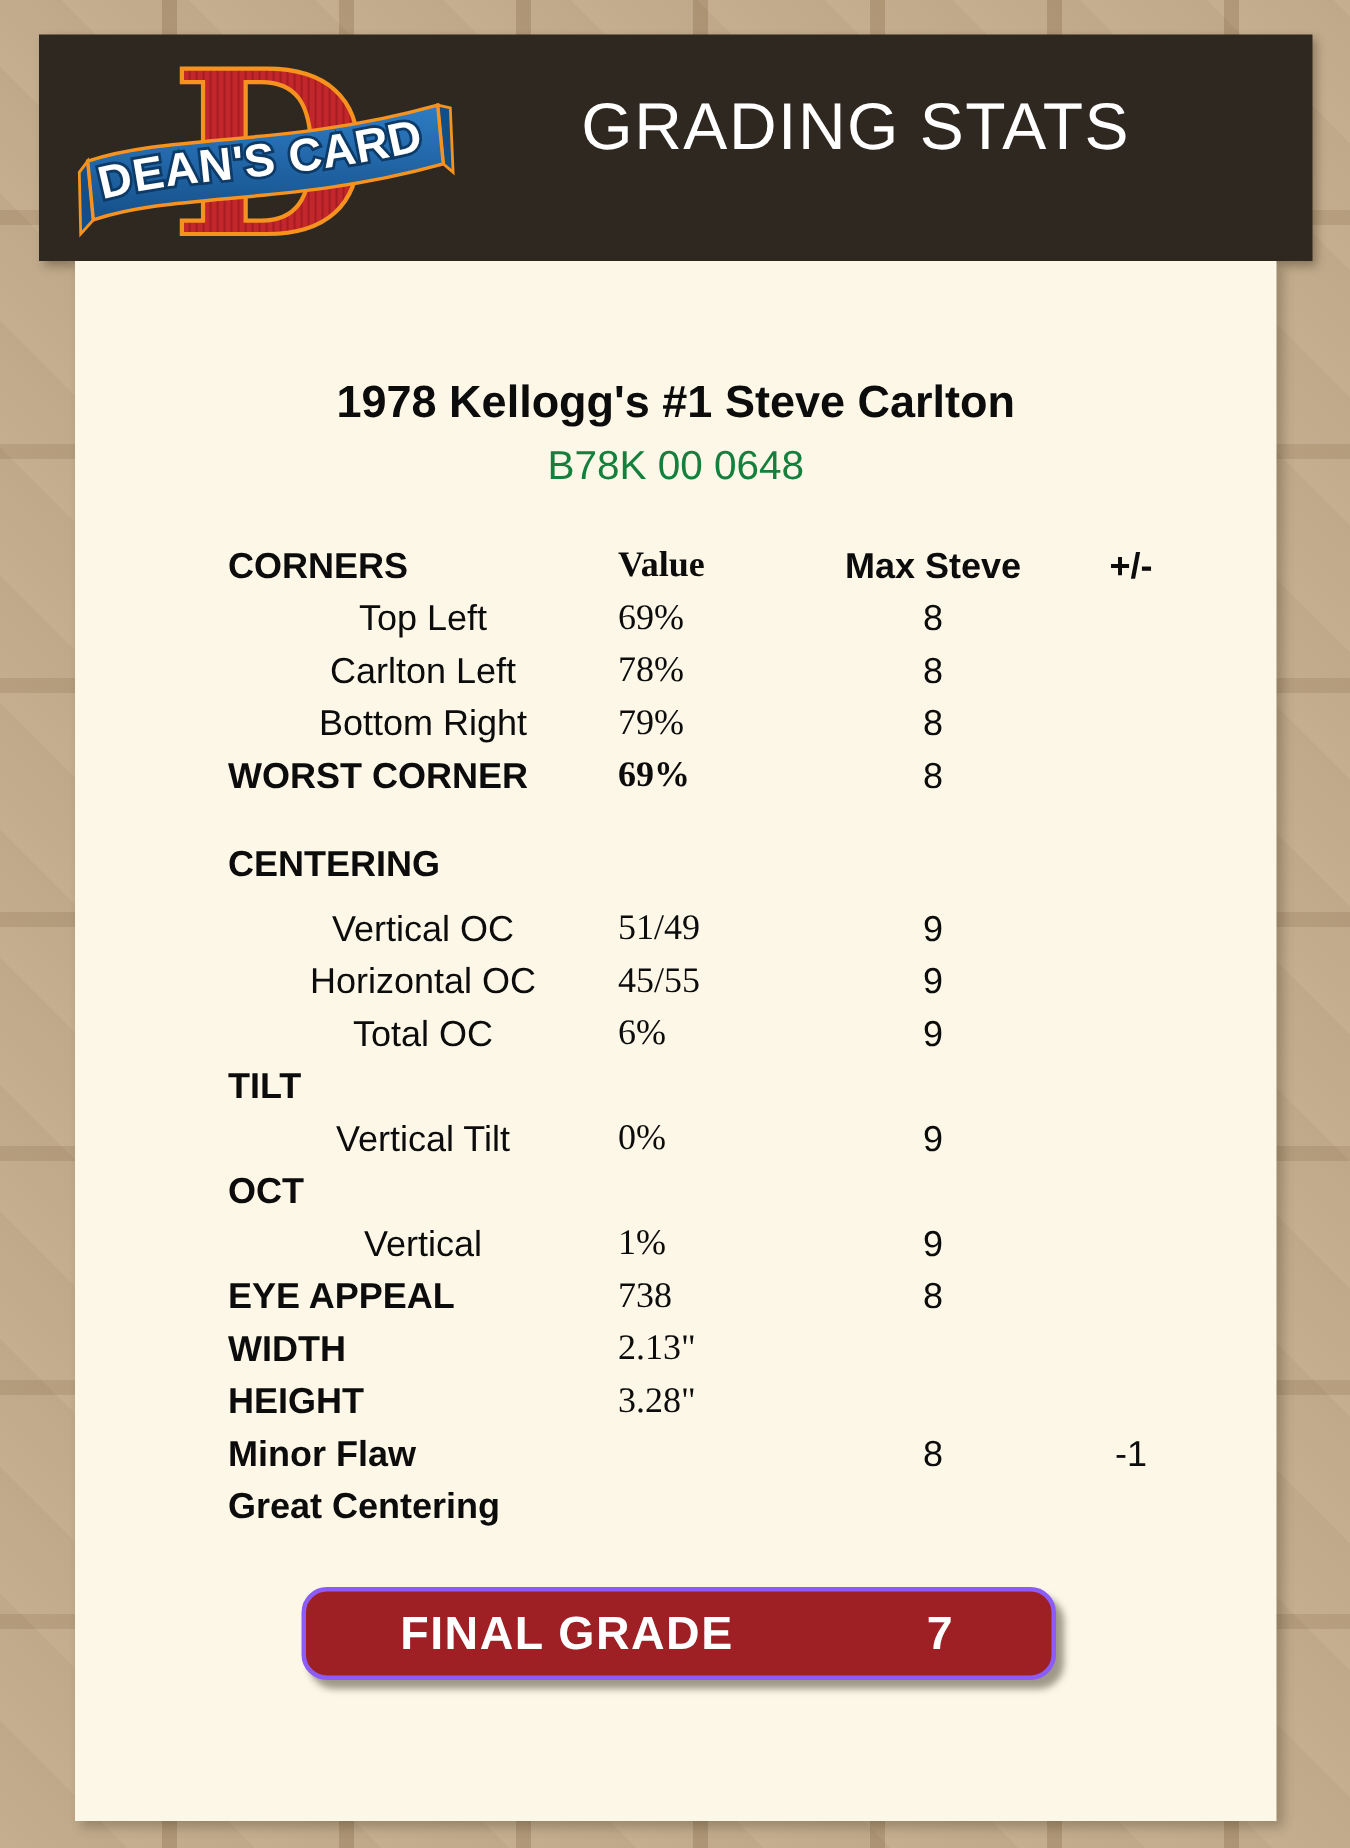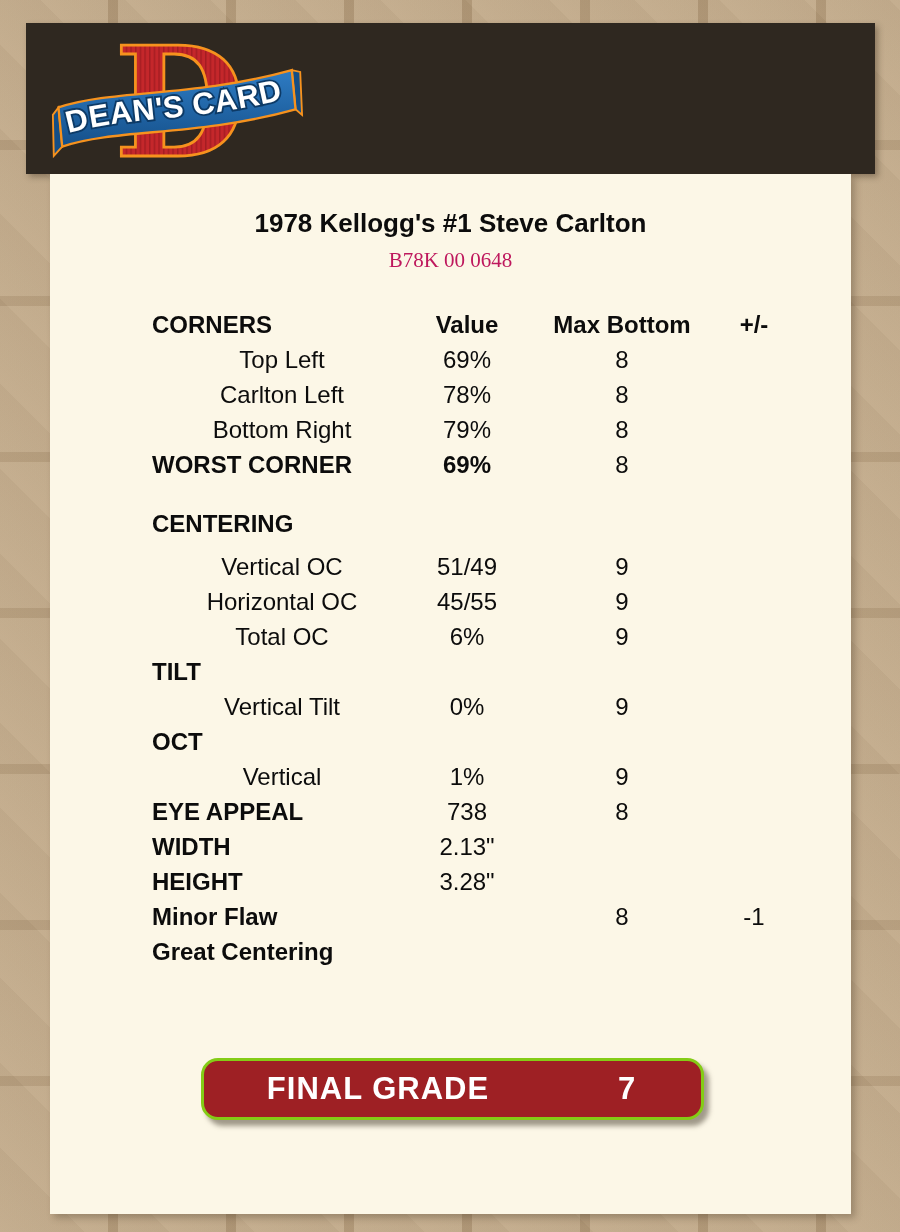--- a/index.html
+++ b/index.html
@@ -21,37 +21,37 @@
     background:#2f2820;box-shadow:3px 3px 6px rgba(40,30,15,0.35);
   }
   .logo-wrap{position:absolute;left:20px;top:6px;width:262px;height:140px;}
   .header-titles{position:absolute;left:255px;right:15px;top:38px;text-align:center;color:#ffffff;}
   .header-title{font-size:44px;line-height:48px;letter-spacing:1px;}
   .header-subtitle{font-size:33px;line-height:38px;margin-top:10px;}
   .content-card{
     position:absolute;left:50px;top:174px;width:801px;height:1040px;
     background:#fcf7e7;box-shadow:4px 4px 7px rgba(60,45,25,0.30);
   }
-  .card-title{padding-top:34px;text-align:center;font-size:26px;font-weight:bold;color:#0c0c0c;}
-  .card-serial{margin-top:9px;text-align:center;font-size:21px;color:#be185d;font-family:Liberation Serif, serif;}
+  .card-title{padding-top:34px;text-align:center;font-size:30px;font-weight:bold;color:#0c0c0c;margin-top:44px;}
+  .card-serial{margin-top:9px;text-align:center;font-size:27px;color:#15803d;}
   table.grading{border-collapse:collapse;margin:34px 0 0 102px;table-layout:fixed;}
   table.grading td{
     height:35px;padding:0;font-size:24px;color:#0c0c0c;
     vertical-align:middle;white-space:nowrap;overflow:visible;
   }
   td.c-label{width:260px;text-align:left;}
-  td.c-value{width:110px;text-align:center;}
+  td.c-value{width:110px;text-align:left;font-family:Liberation Serif, serif;}
   td.c-max{width:200px;text-align:center;}
   td.c-pm{width:64px;text-align:center;}
   td.ind{padding-left:51px;text-align:center;}
   td.b{font-weight:bold;margin-left:30px;}
   tr.gap td{padding-top:16px;height:51px;}
   .final-grade{
     position:absolute;left:151px;top:884px;width:497px;height:56px;
-    background:#9e2024;border:3px solid #84cc16;border-radius:17px;
+    background:#9e2024;border:3px solid #8b5cf6;border-radius:17px;
     box-shadow:5px 6px 5px rgba(110,103,88,0.65);
     display:flex;align-items:center;color:#ffffff;font-weight:bold;font-size:31px;
     cursor:pointer;
   }
   .fg-label{flex:0 0 348px;text-align:center;letter-spacing:1px;}
   .fg-value{flex:1;text-align:center;}
 </style>
 </head>
 <body>
 
@@ -74,33 +74,34 @@
       <text x="138" y="136" text-anchor="middle" font-family="DejaVu Serif, serif" font-weight="bold" font-size="162" fill="url(#pinstripe)" stroke="#f6921e" stroke-width="3">D</text>
       <path d="M8,84 l4,42 l-9,10 l-1,-44 z" fill="#144e86" stroke="#f6921e" stroke-width="2"></path>
       <path d="M258,44 l4,42 l7,6 l-2,-46 z" fill="#144e86" stroke="#f6921e" stroke-width="2"></path>
       <path d="M8,84 C 70,64 150,74 258,44 L262,86 C 154,116 72,106 12,126 Z" fill="url(#bandBlue)" stroke="#f6921e" stroke-width="2.5"></path>
       <text font-family="Liberation Sans, sans-serif" font-weight="bold" font-size="33" fill="#ffffff" stroke="#0d3a66" stroke-width="4" paint-order="stroke" letter-spacing="0.5">
         <textPath href="#bannerPath" startOffset="2%">DEAN'S CARDS</textPath>
       </text>
     </svg>
   </div>
   <div class="header-titles">
+    <div class="header-title">GRADING STATS</div>
   </div>
 </div>
 
 <div class="content-card">
   <div class="card-title">1978 Kellogg's #1 Steve Carlton</div>
   <div class="card-serial">B78K 00 0648</div>
 
   <table class="grading">
     <tbody>
         <tr>
           <td class="c-label b">CORNERS</td>
           <td class="c-value b">Value</td>
-          <td class="c-max b">Max Bottom</td>
+          <td class="c-max b">Max Steve</td>
           <td class="c-pm b">+/-</td>
         </tr>
         <tr>
           <td class="c-label ind">Top Left</td>
           <td class="c-value">69%</td>
           <td class="c-max">8</td>
           <td class="c-pm"></td>
         </tr>
         <tr>
           <td class="c-label ind">Carlton Left</td>

